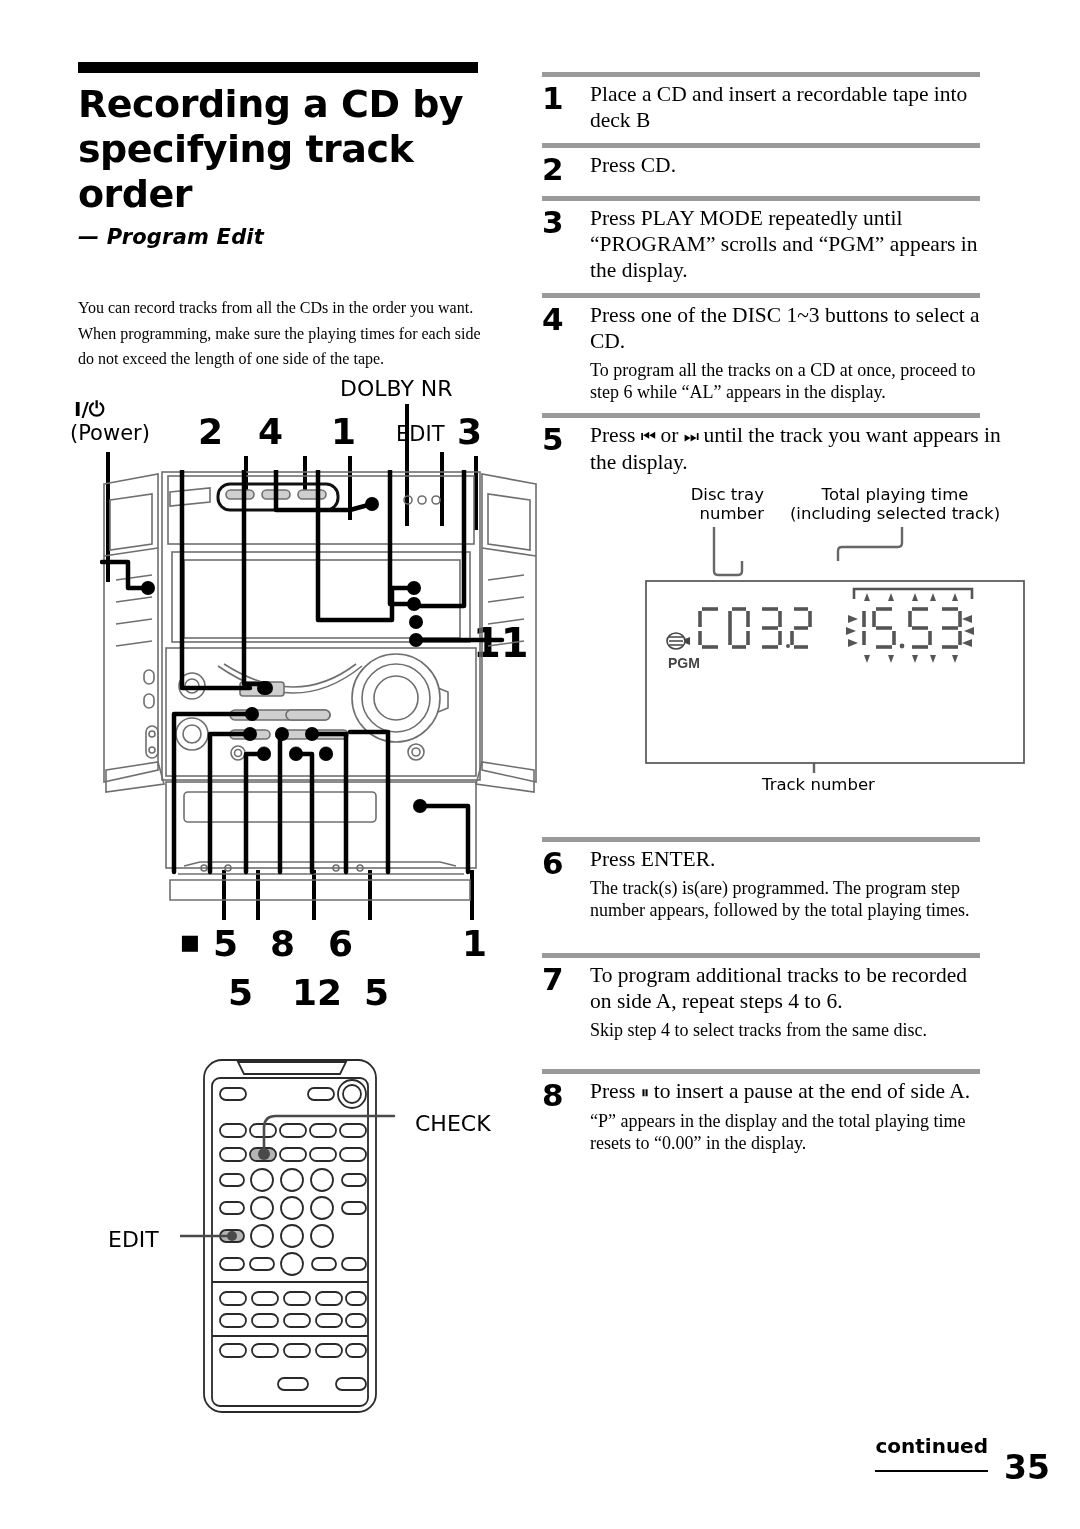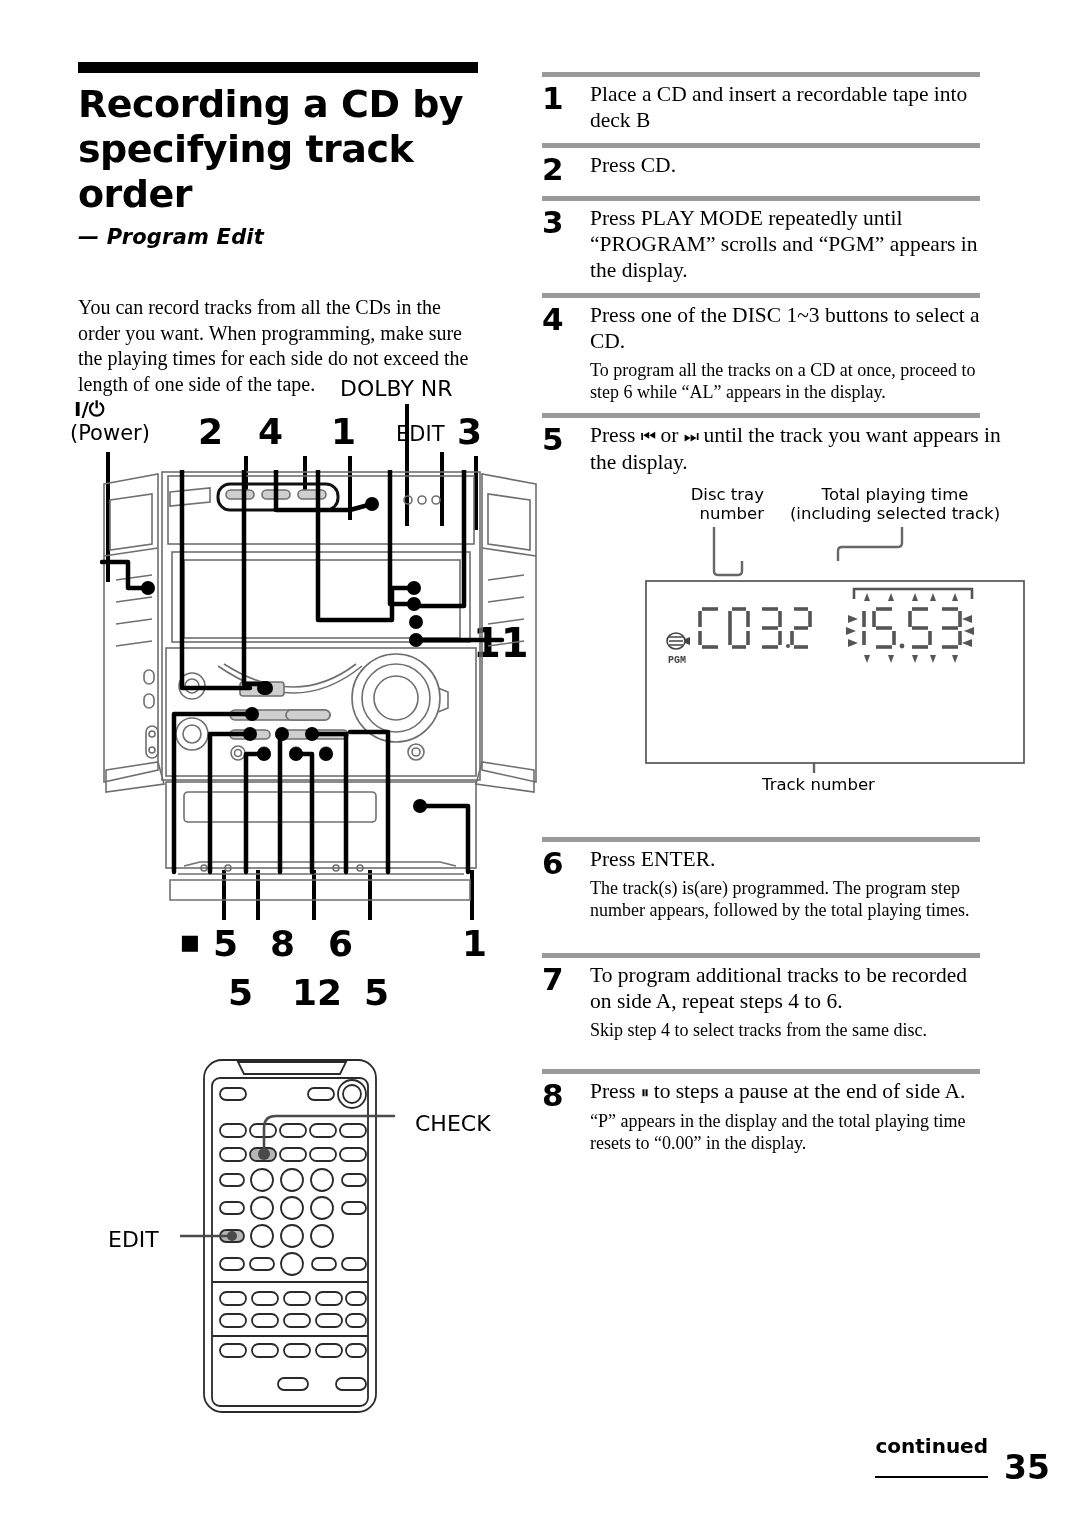--- a/index.html
+++ b/index.html
@@ -3,21 +3,21 @@
 <meta charset="utf-8">
 <style>
   html,body{margin:0;padding:0;background:#fff;}
   body{width:1080px;height:1529px;position:relative;font-family:"Liberation Serif",serif;color:#000;overflow:hidden;}
 
   
   #left-col{position:absolute;left:78px;top:62px;width:452px;}
   .title-rule{width:400px;height:11px;background:#000;margin-bottom:9px;}
   #page-title{font-family:"DejaVu Sans",sans-serif;font-weight:bold;font-size:38px;line-height:45px;letter-spacing:-0.5px;margin:0;}
   #subtitle{font-family:"DejaVu Sans",sans-serif;font-weight:bold;font-style:italic;font-size:21px;margin:8px 0 0 0;letter-spacing:0.2px;}
-  #intro{font-size:20px;line-height:25.5px;margin-top:46px;width:410px;font-family:Liberation Serif, serif;}
+  #intro{font-size:16px;line-height:25.5px;margin-top:46px;width:410px;font-family:Liberation Serif, serif;}
 
   
   #top-callouts{position:absolute;left:0;top:0;width:540px;height:1529px;pointer-events:none;}
   .cl{position:absolute;font-family:"DejaVu Sans",sans-serif;font-weight:bold;}
   .cl-num{font-size:36px;line-height:36px;}
   .cl-lbl{font-size:21px;line-height:23px;font-weight:normal;}
   .vline{position:absolute;background:#000;width:4px;}
 
   
   #unit-wrap{position:absolute;left:100px;top:470px;width:440px;height:480px;}
@@ -32,21 +32,21 @@
   .step-body{flex:1;}
   .step-main{font-size:21.5px;line-height:26px;}
   .step-sub{font-size:18px;line-height:22px;margin-top:5px;}
   .sym{font-family:"DejaVu Sans",sans-serif;font-size:17px;letter-spacing:-1px;}
 
   
   #lcd-fig{position:relative;margin:10px 0 0 52px;width:390px;}
   .lcd-cap{font-family:"DejaVu Sans",sans-serif;font-size:16.5px;line-height:19px;position:absolute;text-align:center;}
 
   
-  #continued{position:absolute;right:92px;top:1434px;font-family:"DejaVu Sans",sans-serif;font-weight:bold;font-size:20px;border-bottom:2.5px solid #000;padding-bottom:18px;}
+  #continued{position:absolute;right:92px;top:1434px;font-family:"DejaVu Sans",sans-serif;font-weight:bold;font-size:20px;border-bottom:2.5px solid #000;padding-bottom:12px;}
   #pageno{position:absolute;right:30px;top:1448px;font-family:"DejaVu Sans",sans-serif;font-weight:bold;font-size:33px;}
 </style>
 </head>
 <body>
 
 <div id="left-col">
   <div class="title-rule"></div>
   <h1 id="page-title">
     <span>Recording a CD by</span><br>
     <span>specifying track order</span>
@@ -452,21 +452,21 @@
               <path d="M288 74 L294 74 L291 66 Z"></path>
               <path d="M310 74 L316 74 L313 66 Z"></path>
             </g>
 
             <g stroke="#555" stroke-width="2.6" fill="none">
               <path d="M212 72 L212 62 L330 62 L330 72"></path>
             </g>
           </svg>
 
           <div class="lcd-cap" style="left:120px;top:290px;">Track number</div>
-          <div style="position:absolute;left:26px;top:170px;font-family:Liberation Mono, monospace;font-weight:bold;font-size:10px;color:#444;">PGM</div>
+          <div style="position:absolute;left:26px;top:170px;font-family:Liberation Sans, sans-serif;font-weight:bold;font-size:14px;color:#444;">PGM</div>
         </div>
       </div>
     </div>
   </div>
 
   <div class="step" style="margin-top:42px;">
     <div class="hr"></div>
     <div class="step-row">
       <div class="step-num">6</div>
       <div class="step-body">
@@ -485,21 +485,21 @@
         <div class="step-sub">Skip step 4 to select tracks from the same disc.</div>
       </div>
     </div>
   </div>
 
   <div class="step" style="margin-top:18px;">
     <div class="hr"></div>
     <div class="step-row">
       <div class="step-num">8</div>
       <div class="step-body">
-        <div class="step-main"><span>Press </span><span class="sym">⏸</span><span> to steps a pause at the end of side A.</span></div>
+        <div class="step-main"><span>Press </span><span class="sym">⏸</span><span> to insert a pause at the end of side A.</span></div>
         <div class="step-sub">“P” appears in the display and the total playing time resets to “0.00” in the display.</div>
       </div>
     </div>
   </div>
 
 </div>
 
 <div id="continued">continued</div>
 <div id="pageno">35</div>
 

